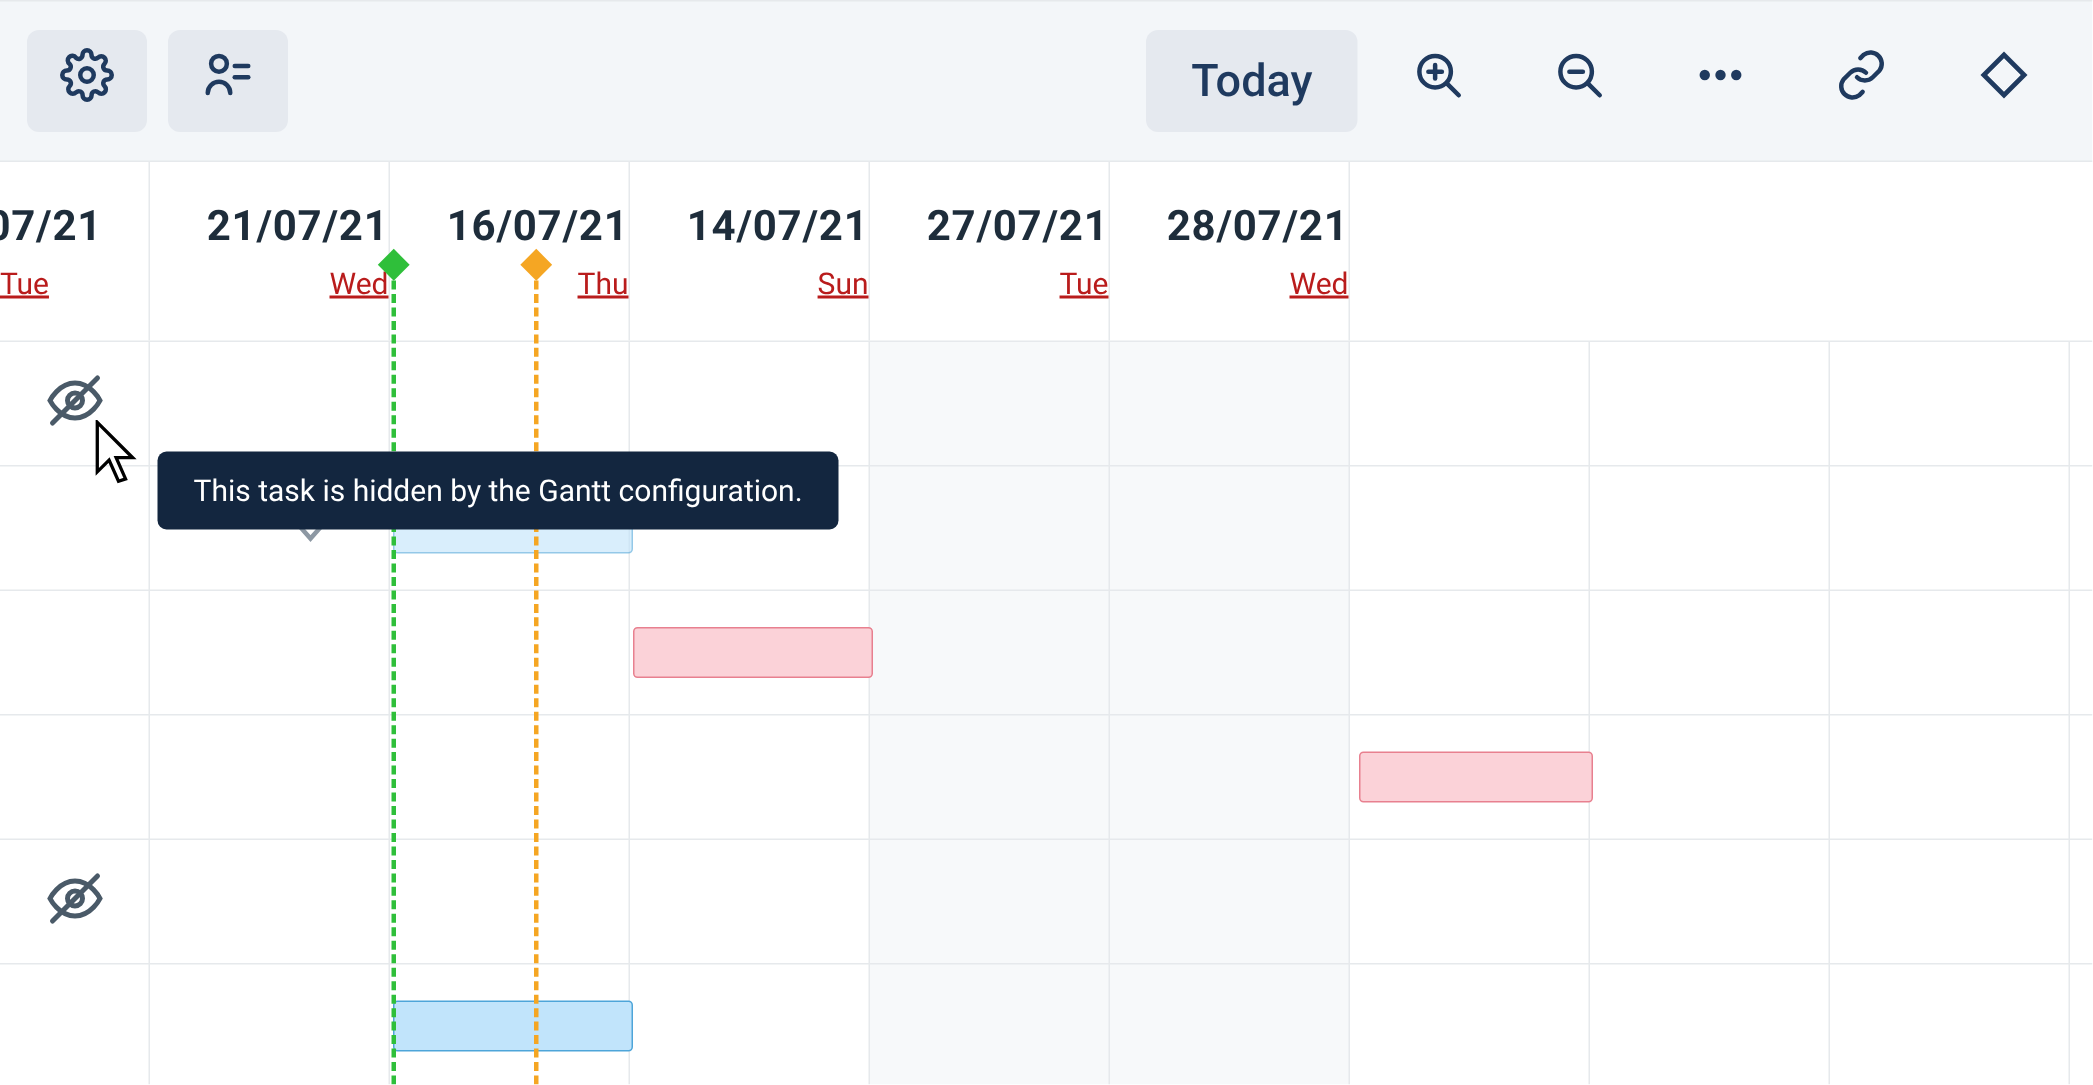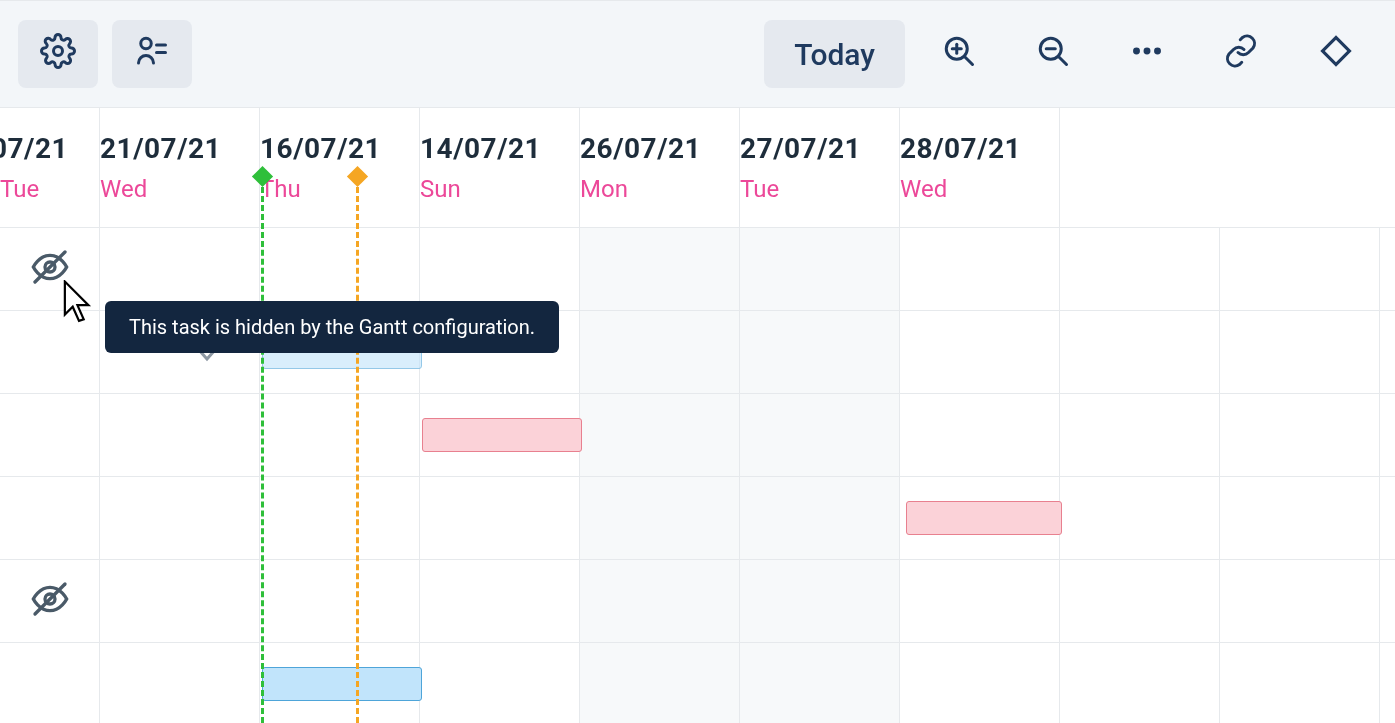--- a/index.html
+++ b/index.html
@@ -20,27 +20,27 @@
     font-family: inherit;
   }
   .tb-btn svg { stroke: #1f3a5f; }
   .tb-ghost { background: transparent; }
   .today-btn { padding: 0 30px; }
 
   
   .date-header { display: flex; height: 120px; border-bottom: 1px solid #e6e9ec; }
   .date-col {
     flex: 0 0 160px; display: flex; flex-direction: column;
-    align-items: flex-start; justify-content: center; gap: 10px;
+    align-items: flex-end; justify-content: center; gap: 10px;
     border-right: 1px solid #e6e9ec; color: #1e2d3b;
   }
   .date-col.first { flex: 0 0 100px; align-items: flex-start; padding-left: 0; }
   .date-col.first .date-top { align-self: center; margin-left:-40px;}
   .date-top { font-size: 28px; font-weight: 700; letter-spacing: 0.5px; }
-  .date-day { font-size: 24px; font-weight: 400; color: #ec4899; }
+  .date-day { font-size: 20px; font-weight: 400; color: #b91c1c; text-decoration: underline; }
 
   
   .gantt-wrap { position: relative; height: calc(723px - 108px - 120px); }
   .grid-cols { position: absolute; inset: 0; display: flex; }
   .grid-col { flex: 0 0 160px; border-right: 1px solid #e6e9ec; }
   .grid-col.first { flex: 0 0 100px; }
   .grid-col.weekend { background: #f7f9fa; }
 
   .grid-rows { position: absolute; inset: 0; display: flex; flex-direction: column; }
   .grid-row { flex: 0 0 83px; border-bottom: 1px solid #e6e9ec; position: relative; }
@@ -180,24 +180,20 @@
       <span class="date-top">21/07/21</span>
       <span class="date-day">Wed</span>
     </div>
     <div class="date-col">
       <span class="date-top">16/07/21</span>
       <span class="date-day">Thu</span>
     </div>
     <div class="date-col">
       <span class="date-top">14/07/21</span>
       <span class="date-day">Sun</span>
-    </div>
-    <div class="date-col">
-      <span class="date-top">26/07/21</span>
-      <span class="date-day">Mon</span>
     </div>
     <div class="date-col">
       <span class="date-top">27/07/21</span>
       <span class="date-day">Tue</span>
     </div>
     <div class="date-col">
       <span class="date-top">28/07/21</span>
       <span class="date-day">Wed</span>
     </div>
   </div>

